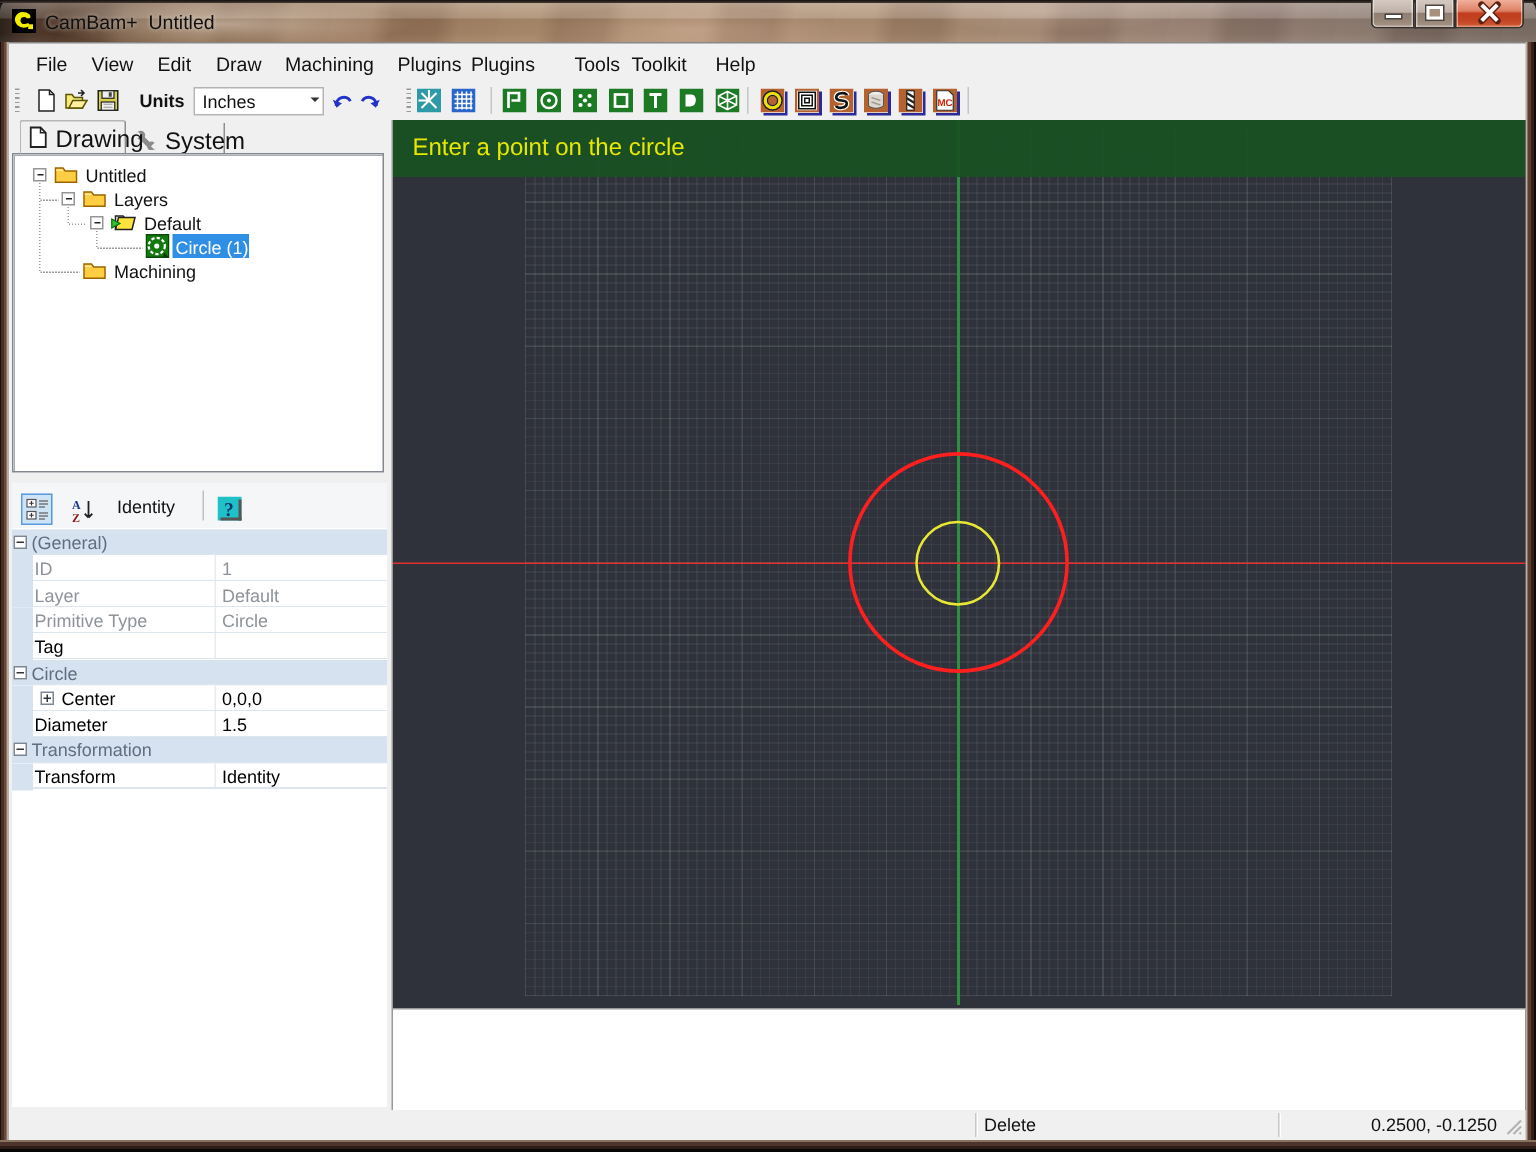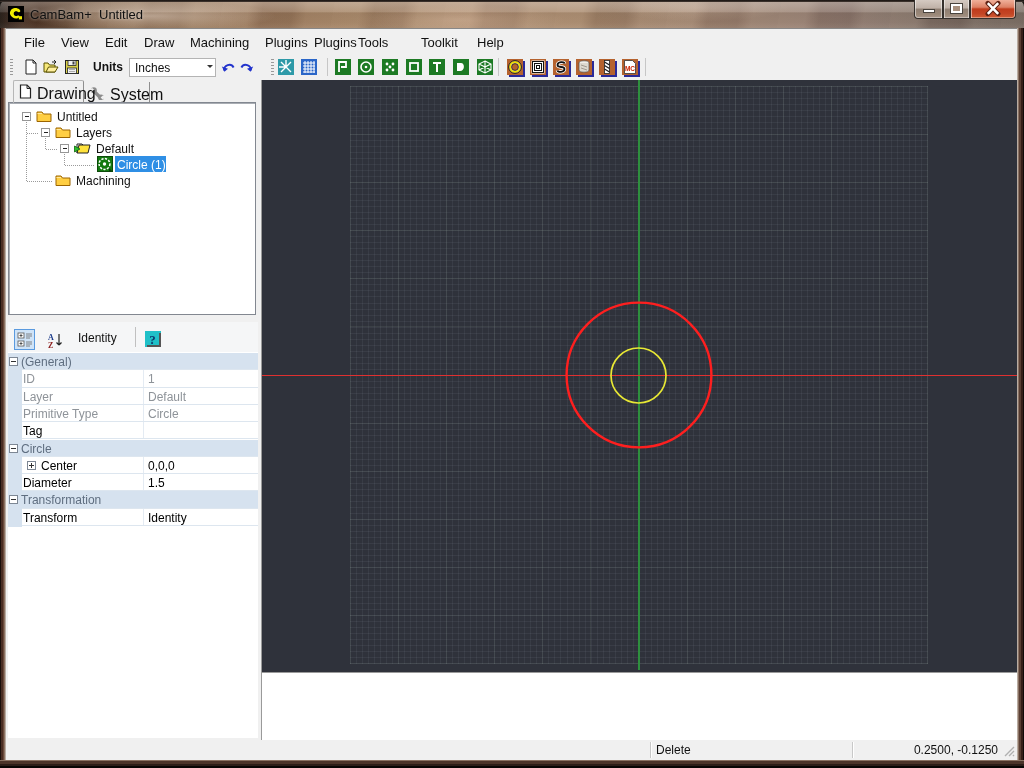--- a/index.html
+++ b/index.html
@@ -135,21 +135,21 @@
   </div>
 
   <div class="abs" id="menubar"></div>
   <div class="mi" style="left:24px">File</div>
   <div class="mi" style="left:61px">View</div>
   <div class="mi" style="left:105px">Edit</div>
   <div class="mi" style="left:144px">Draw</div>
   <div class="mi" style="left:190px">Machining</div>
   <div class="mi" style="left:265px">Plugins</div>
   <div class="mi" style="left:314px">Plugins</div>
-  <div class="mi" style="left:358px">Tools</div>
+  <div class="mi" style="left:383px">Tools</div>
   <div class="mi" style="left:421px">Toolkit</div>
   <div class="mi" style="left:477px">Help</div>
 
   <div class="abs" id="toolbar"></div>
   <div class="grip" style="left:10px; top:59px"></div>
 
   <div id="tbicons">
 
     <svg class="ticon" style="left:23px" width="16" height="16" viewBox="0 0 16 16">
         <path d="M3 1 L10 1 L13 4 L13 15 L3 15 Z" fill="#fff" stroke="#222" stroke-width="1"></path>
@@ -419,20 +419,23 @@
   </div>
 
   <div class="abs" id="canvas">
     <div id="grid"></div>
     <div id="vaxis"></div>
     <div id="haxis"></div>
     <svg class="abs" style="left:0;top:0" width="755" height="592">
       <circle cx="377" cy="295" r="72.4" fill="none" stroke="#ff1f1f" stroke-width="2.4"></circle>
       <circle cx="376.5" cy="295.5" r="27.5" fill="none" stroke="#e8e834" stroke-width="1.7"></circle>
     </svg>
+    <div id="greenbar">
+        <span>Enter a point on the circle</span>
+      </div>
   </div>
 
   <div class="abs" id="bottompanel"></div>
 
   <div class="abs" id="statusbar">
     <div class="ssep" style="left:644px"></div>
     <div style="position:absolute; left:650px; top:3px;">Delete</div>
     <div class="ssep" style="left:846px"></div>
     <div style="position:absolute; right:20px; top:3px;">0.2500, -0.1250</div>
     <svg style="position:absolute; right:2px; top:5px" width="13" height="13">

